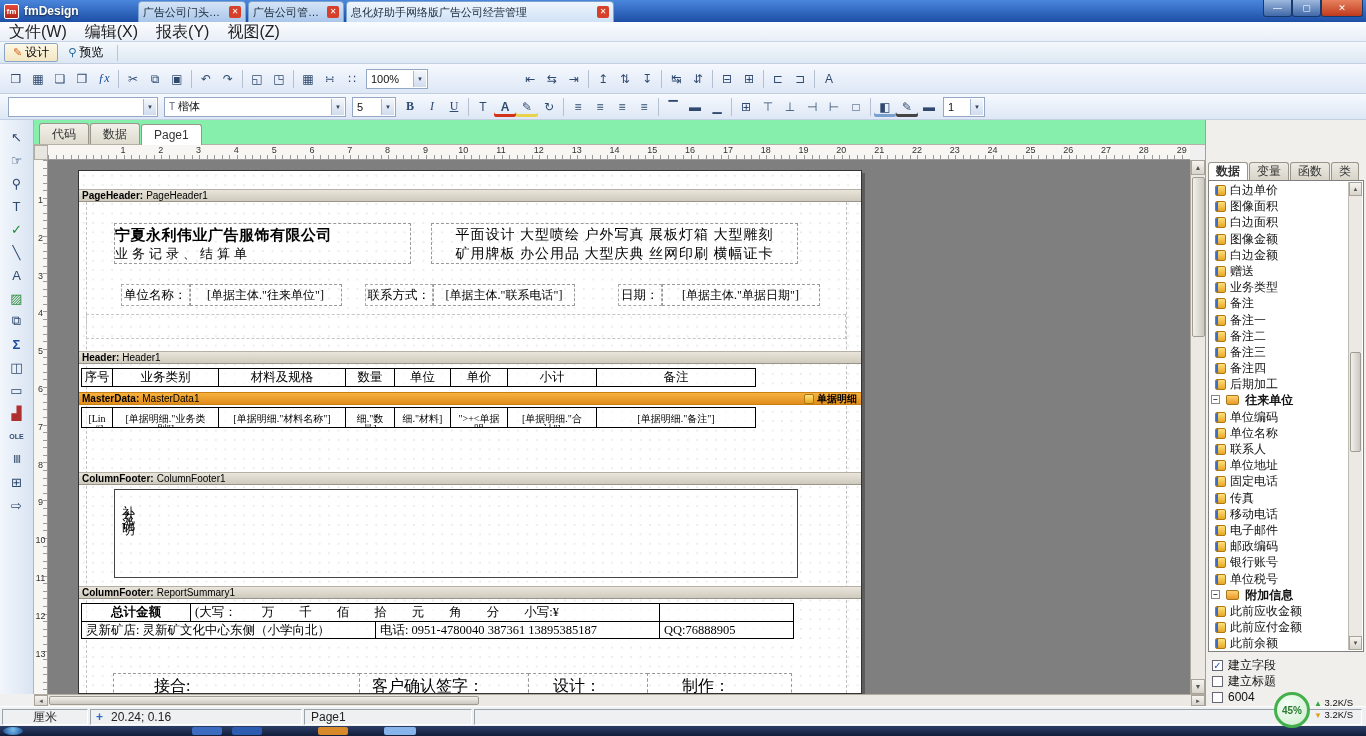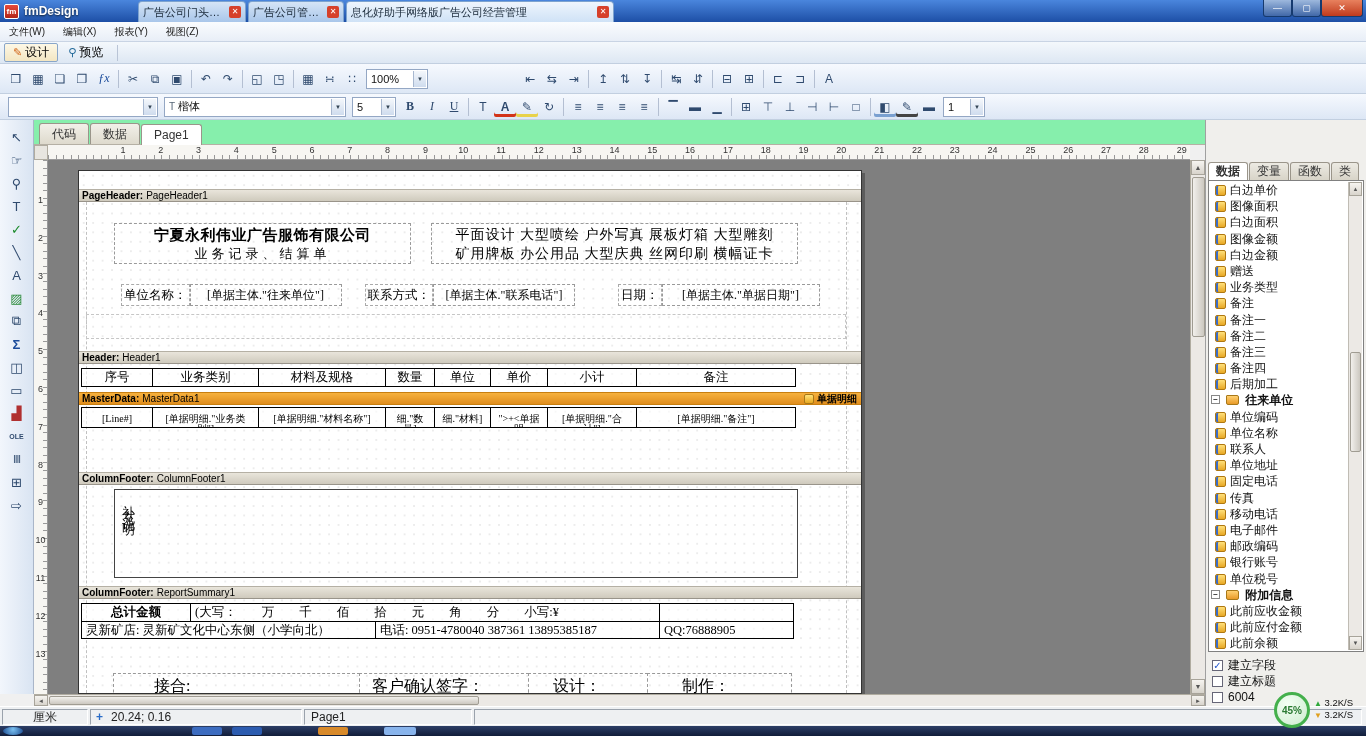--- a/index.html
+++ b/index.html
@@ -17,21 +17,21 @@
 .bgtab:nth-child(1){width:108px}.bgtab:nth-child(2){width:96px}
 .bgtab:nth-child(3){width:268px;background:linear-gradient(#eef5fd,#cfe2f6)}
 .bgtab .bt-close{margin-left:auto;width:12px;height:12px;background:#d6402a;color:#fff;border-radius:2px;font-size:8px;line-height:12px;text-align:center;flex:0 0 auto}
 .bgtab span.lbl{overflow:hidden;text-overflow:ellipsis;white-space:nowrap;margin-right:3px}
 #winbtns{position:absolute;right:3px;top:0;display:flex}
 .wbtn{width:29px;height:17px;border:1px solid #163a6e;border-top:none;display:flex;align-items:center;justify-content:center;font-size:9px;color:#fff;background:linear-gradient(#9db8dd,#41untain6fb4);background:linear-gradient(#9db8dd,#4168a8);border-radius:0 0 3px 3px}
 .wbtn[data-name="close-button"]{width:42px;background:linear-gradient(#e8815e,#c03a1d)}
 
 
 #menubar{left:0;top:22px;width:1366px;height:20px;background:linear-gradient(#fafcfe,#e8eef7);border-bottom:1px solid #c9d4e4;display:flex;align-items:center}
-#menubar .menu-item{padding:0 9px;font-size:10px;color:#222;line-height:19px}
+#menubar .menu-item{padding:0 9px;font-size:16px;color:#222;line-height:19px}
 
 
 #modebar{left:0;top:42px;width:1366px;height:22px;background:linear-gradient(#f4f8fc,#dde7f3);border-bottom:1px solid #c2cfe0;display:flex;align-items:center;padding-left:4px}
 .modetab{height:19px;display:flex;align-items:center;gap:3px;font-size:12px;padding:0 8px;border-radius:2px;margin-right:2px}
 .modetab.sel{border:1px solid #89a6c9;background:linear-gradient(#fdf8e6,#f3e6c2)}
 .modetab .micon{font-size:11px}
 #modesep{width:1px;height:16px;background:#b9c4d6;margin-left:4px}
 
 
 .toolrow{left:0;width:1366px;background:linear-gradient(#f6f9fe,#dde7f5);border-bottom:1px solid #c2cfe0;display:flex;align-items:center;padding-left:5px}
@@ -84,42 +84,42 @@
 #canvas{left:48px;top:160px;width:1142px;height:534px;background:#7f7f7f;overflow:hidden}
 #page{position:absolute;left:30px;top:10px;width:784px;height:524px;background:#fff;border:1px solid #333;box-shadow:3px 3px 0 #5c5c5c;background-image:radial-gradient(circle,#c4c4c4 0.6px,transparent 0.7px);background-size:9.45px 9.45px;font-family:"Liberation Serif","DejaVu Serif",serif;color:#000}
 .band{position:absolute;left:0;width:782px;height:13px;background:linear-gradient(#e9e5db,#cfcabd);border-top:1px solid #b5b0a4;border-bottom:1px solid #99948a;font-size:10px;line-height:11px;padding-left:3px;font-family:"Liberation Sans",sans-serif;display:flex;align-items:center;gap:3px}
 .band b{font-weight:bold}
 #band-master{background:linear-gradient(#f6b13e,#e08e1e);border-color:#c87f10}
 #band-master .mtag{margin-left:auto;margin-right:4px;display:flex;align-items:center;gap:3px;font-weight:bold}
 .tag-ico{width:10px;height:10px;background:linear-gradient(#ffe27a,#e8a820);border:1px solid #a87818;border-radius:2px}
 .mline{position:absolute;width:1px;top:31px;bottom:0;border-left:1px dashed #c0c0c0}
 .dashedbox{border:1px dashed #9a9a9a}
 
-#companybox{position:absolute;left:35px;top:52px;width:297px;height:41px;text-align:center}
+#companybox{position:absolute;left:35px;top:52px;width:297px;height:41px;text-align:left}
 #companybox .l1{font-size:15px;font-weight:bold;letter-spacing:.5px;margin-top:2px}
 #companybox .l2{font-size:13px;letter-spacing:4px}
 #servicesbox{position:absolute;left:352px;top:52px;width:367px;height:41px;text-align:center;font-size:14px;letter-spacing:1px;line-height:19px;padding-top:1px}
 .inforow{position:absolute;left:0;top:113px;width:784px;height:24px;display:flex;font-size:12.5px}
 .inforow .ilabel{height:22px;line-height:21px;border:1px dashed #aaa;padding:0 2px}
 .inforow .ibox{height:22px;line-height:21px;border:1px dashed #9a9a9a;font-size:12px;text-align:center;overflow:hidden;white-space:nowrap}
 .inforow span:nth-child(1){margin-left:42px}
 .inforow span:nth-child(2){width:152px}
 .inforow span:nth-child(3){margin-left:23px}
 .inforow span:nth-child(4){width:142px}
 .inforow span:nth-child(5){margin-left:43px}
 .inforow span:nth-child(6){width:158px}
 #emptyrow{position:absolute;left:7px;top:143px;width:760px;height:25px;border:1px dashed #c6c6c6}
 .rtab{position:absolute;left:2px;display:flex}
 .tcell{border:1px solid #000;margin-left:-1px;text-align:center;overflow:hidden;background:rgba(255,255,255,.6)}
 .tcell:first-child{margin-left:0}
 #hdrrow{top:197px;height:19px}
 #hdrrow .tcell{font-size:12.5px;line-height:17px;height:19px}
 #datarow{top:236px;height:21px}
 #datarow .tcell{font-size:10px;line-height:10px;height:21px;padding:6px;word-break:break-all}
-.rtab .tcell:nth-child(1){width:72px}
+.rtab .tcell:nth-child(1){width:32px}
 .rtab .tcell:nth-child(2){width:107px}
 .rtab .tcell:nth-child(3){width:128px}
 .rtab .tcell:nth-child(4){width:50px}
 .rtab .tcell:nth-child(5){width:57px}
 .rtab .tcell:nth-child(6){width:58px}
 .rtab .tcell:nth-child(7){width:90px}
 .rtab .tcell:nth-child(8){width:160px}
 #notebox{position:absolute;left:35px;top:318px;width:684px;height:89px;border:1px solid #444}
 #notebox .vtext{position:absolute;left:4px;top:5px;writing-mode:vertical-lr;font-size:13px;letter-spacing:6px}
 #sumtable{position:absolute;left:2px;top:432px}

